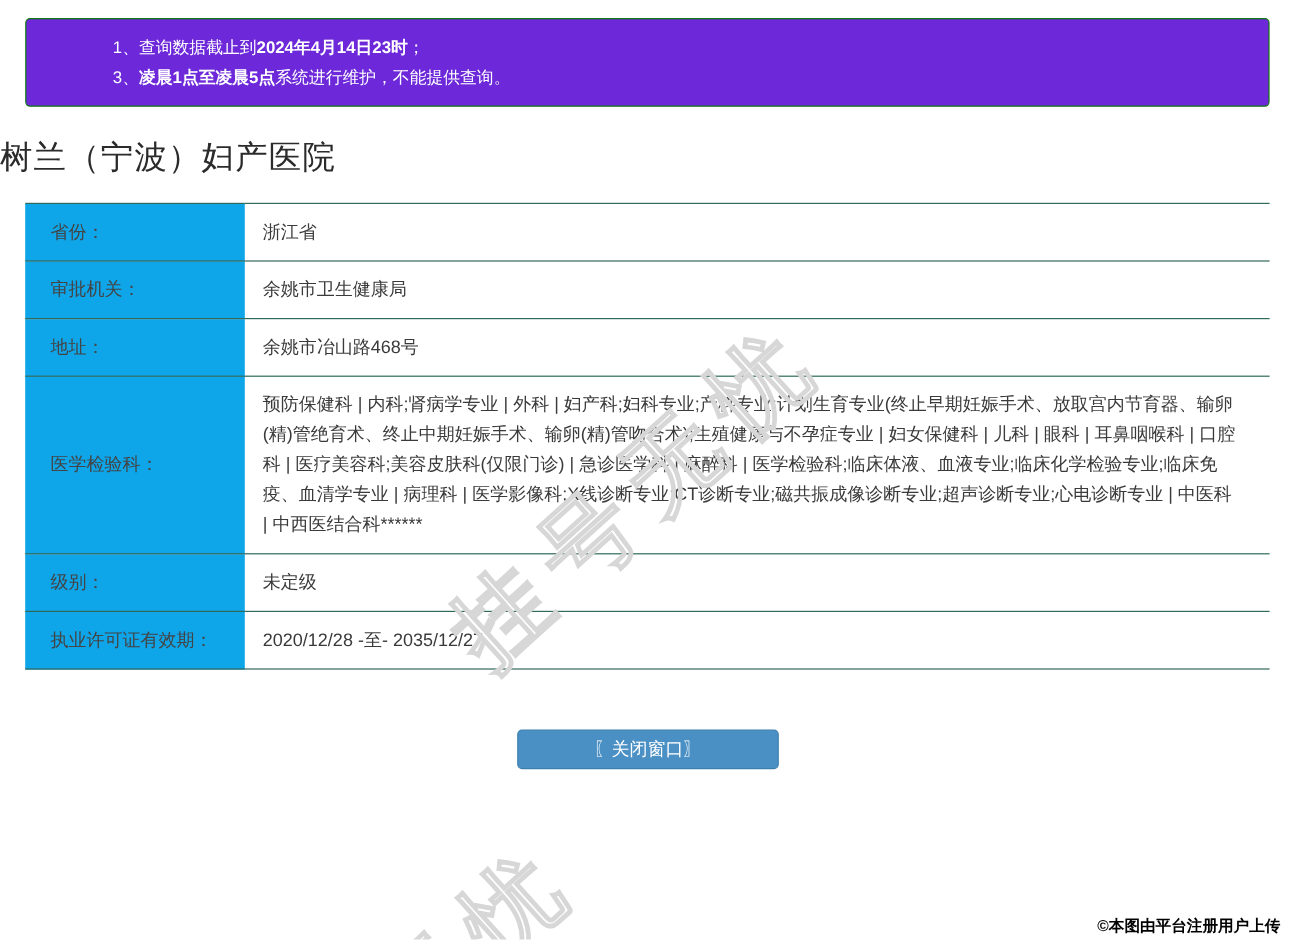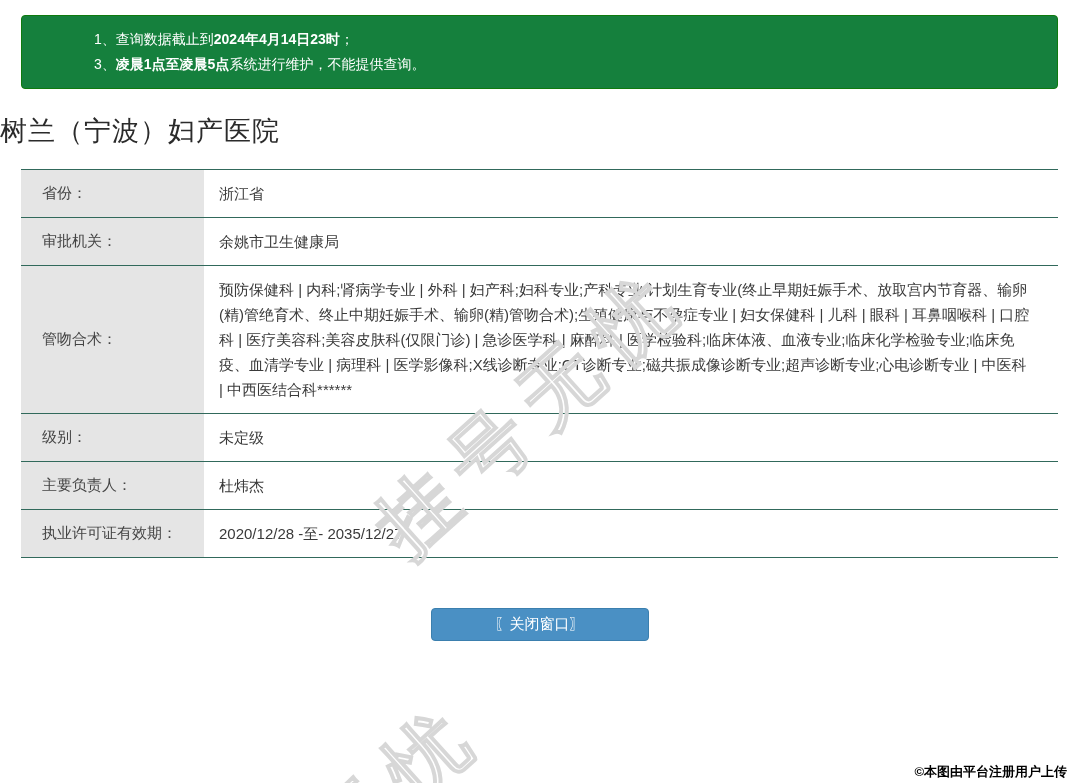--- a/index.html
+++ b/index.html
@@ -6,21 +6,21 @@
   body {
     width:1079px; height:783px;
     position:relative; overflow:hidden;
     background:#ffffff;
     font-family:"Liberation Sans","DejaVu Sans",sans-serif;
     color:#3a3a3a;
   }
   
   .notice-banner {
     margin:15px 21px 0 21px;
-    background:#15803d;
+    background:#6d28d9;
     border:1px solid #0e7a0e;
     border-radius:4px;
     color:#ffffff;
     padding:11px 20px 11px 72px;
     font-size:14px;
   }
   .notice-line { line-height:25px; white-space:nowrap; }
   .notice-line b { font-weight:bold; }
 
   
@@ -42,21 +42,21 @@
     border-top:1px solid #31695b;
   }
   .info-table td {
     border-bottom:1px solid #31695b;
     padding:11px 0;
     vertical-align:middle;
   }
   td.lbl {
     width:183px;
     min-width:183px;
-    background:#e5e5e5;
+    background:#0ea5e9;
     padding-left:21px;
     box-sizing:border-box;
     color:#444444;
   }
   td.val {
     padding-left:15px;
     padding-right:25px;
     line-height:25px;
   }
 
@@ -115,30 +115,30 @@
     <tbody>
         <tr>
       <td class="lbl">省份：</td>
       <td class="val">浙江省</td>
     </tr>
     <tr>
       <td class="lbl">审批机关：</td>
       <td class="val">余姚市卫生健康局</td>
     </tr>
     <tr>
-      <td class="lbl">管吻合术：</td>
+      <td class="lbl">地址：</td>
+      <td class="val">余姚市冶山路468号</td>
+    </tr>
+    <tr>
+      <td class="lbl">医学检验科：</td>
       <td class="val">预防保健科 | 内科;肾病学专业 | 外科 | 妇产科;妇科专业;产科专业;计划生育专业(终止早期妊娠手术、放取宫内节育器、输卵(精)管绝育术、终止中期妊娠手术、输卵(精)管吻合术);生殖健康与不孕症专业 | 妇女保健科 | 儿科 | 眼科 | 耳鼻咽喉科 | 口腔科 | 医疗美容科;美容皮肤科(仅限门诊) | 急诊医学科 | 麻醉科 | 医学检验科;临床体液、血液专业;临床化学检验专业;临床免疫、血清学专业 | 病理科 | 医学影像科;X线诊断专业;CT诊断专业;磁共振成像诊断专业;超声诊断专业;心电诊断专业 | 中医科 | 中西医结合科******</td>
     </tr>
     <tr>
       <td class="lbl">级别：</td>
       <td class="val">未定级</td>
-    </tr>
-    <tr>
-      <td class="lbl">主要负责人：</td>
-      <td class="val">杜炜杰</td>
     </tr>
     <tr>
       <td class="lbl">执业许可证有效期：</td>
       <td class="val">2020/12/28 -至- 2035/12/27</td>
     </tr>
   </tbody>
     </table>
 
   <div class="btn-wrap">
     <button class="close-btn">〖关闭窗口〗</button>

